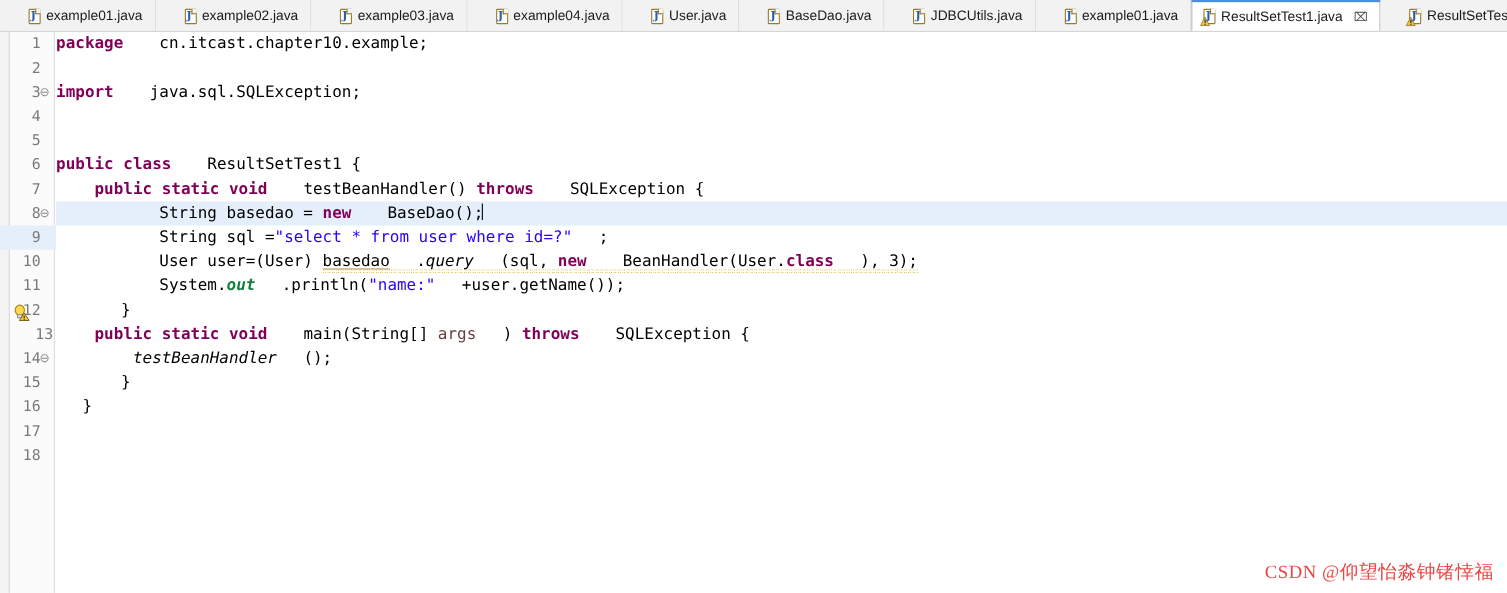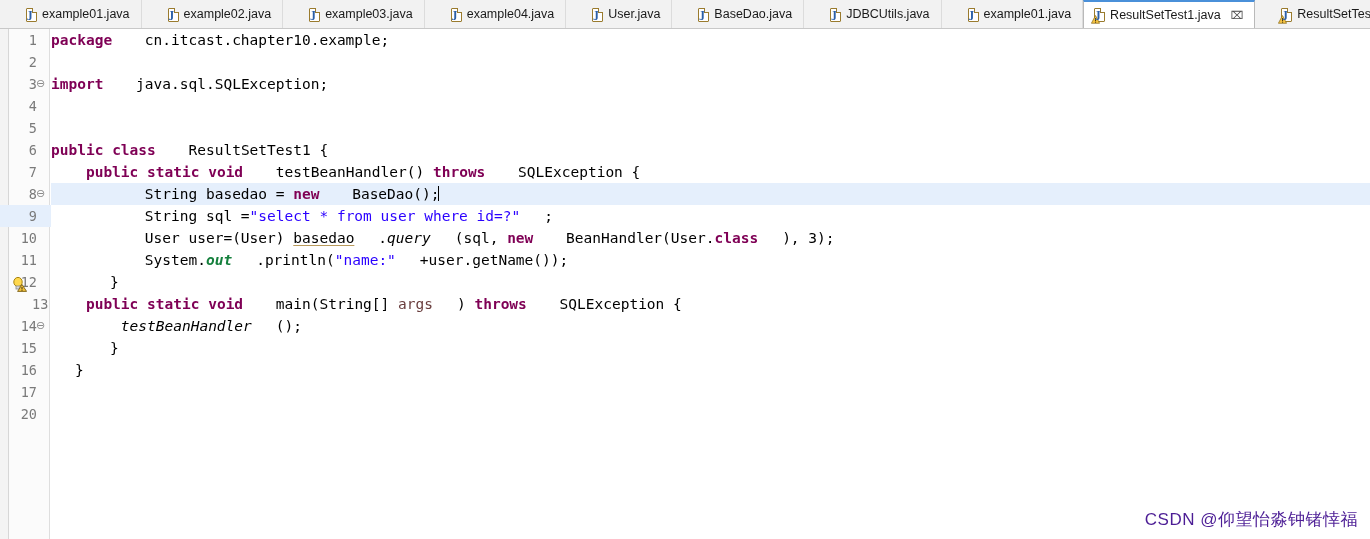--- a/index.html
+++ b/index.html
@@ -156,22 +156,22 @@
   }
 
   
   .bulb{
     position:absolute;left:11px;width:16px;height:16px;z-index:4;
   }
 
   
   .watermark{
     position:absolute;right:12px;bottom:8px;
-    font-family:Liberation Sans, sans-serif;
-    font-size:17px;color:#4c1d95;
+    font-family:Liberation Serif, serif;
+    font-size:17px;color:#ef4444;
     letter-spacing:.5px;
     user-select:none;
   }
 </style>
 </head>
 <body>
 
 <div id="app">
 
   <div class="tabbar">
@@ -270,21 +270,21 @@
       <div class="lnum" style="top:154px;">8</div>
       <div class="lnum" style="top:176px;">9</div>
       <div class="lnum" style="top:198px;">10</div>
       <div class="lnum" style="top:220px;">11</div>
       <div class="lnum" style="top:242px;">12</div>
       <div class="lnum" style="top:264px;padding-left:32px;">13</div>
       <div class="lnum" style="top:286px;">14</div>
       <div class="lnum" style="top:308px;">15</div>
       <div class="lnum" style="top:330px;">16</div>
       <div class="lnum" style="top:352px;">17</div>
-      <div class="lnum" style="top:374px;">20</div>
+      <div class="lnum" style="top:374px;">18</div>
 
       <div class="fold" style="top:44px;">⊖</div>
       <div class="fold" style="top:154px;">⊖</div>
       <div class="fold" style="top:286px;">⊖</div>
     </div>
 
     <div class="code-area">
       <div class="lines">
 
         <div class="row"><span class="kw">package</span><span class="plain"> cn.itcast.chapter10.example;</span></div>

